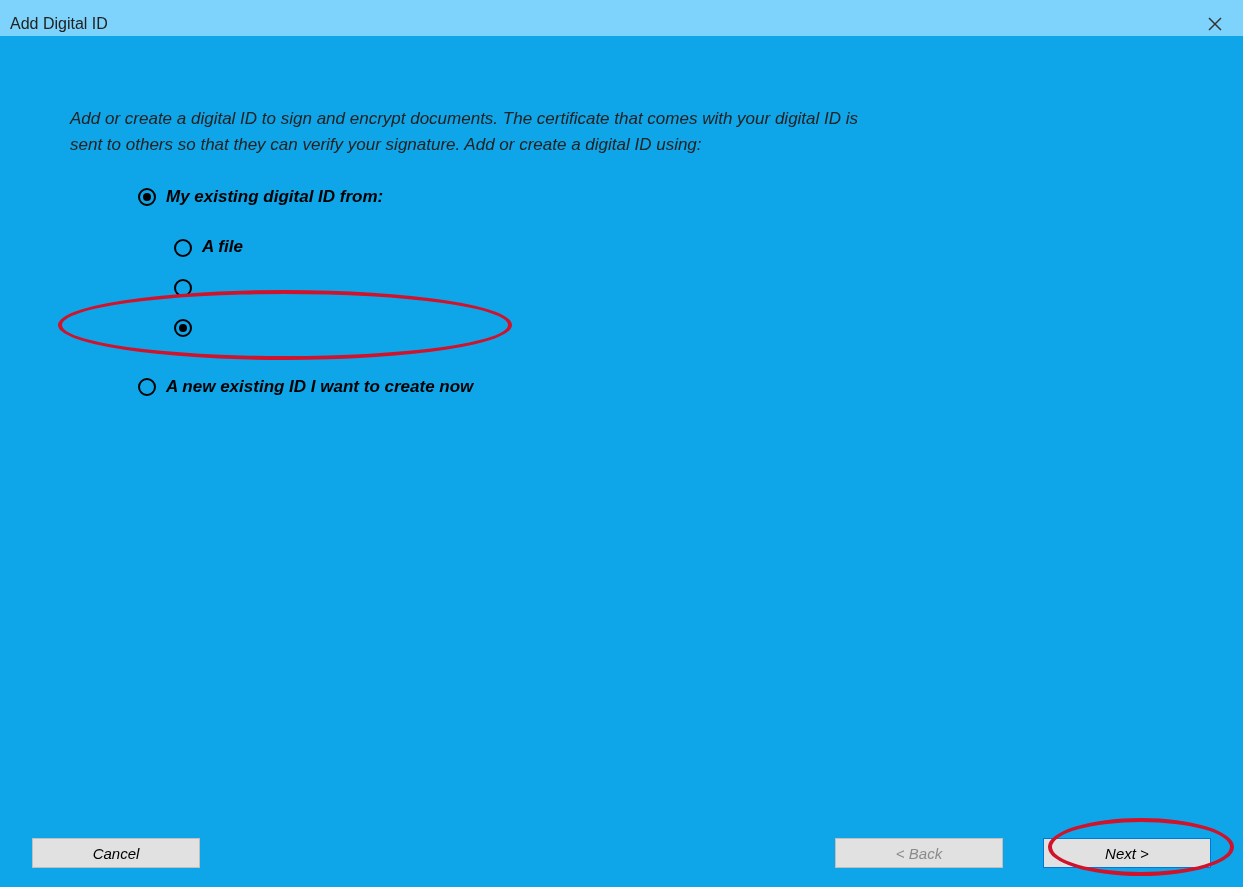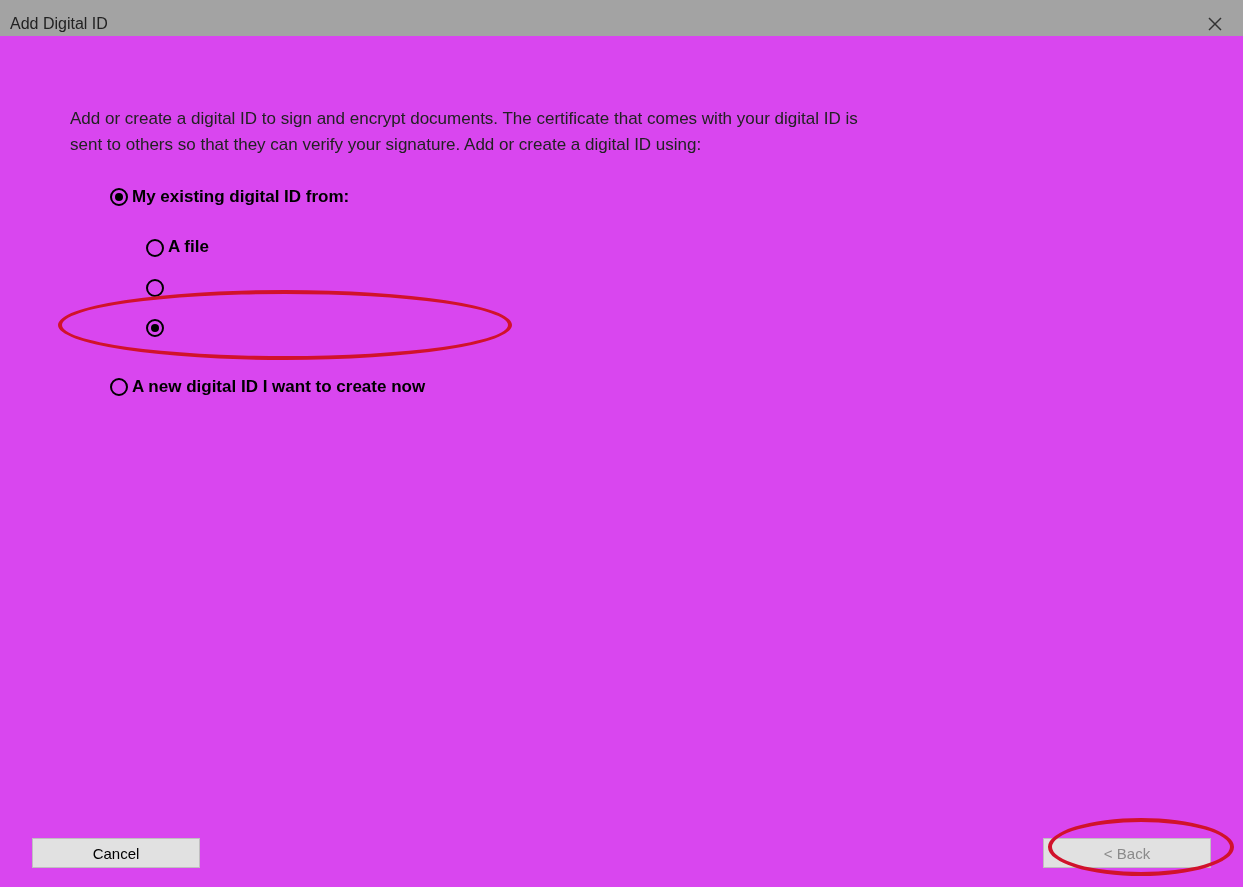--- a/index.html
+++ b/index.html
@@ -14,55 +14,57 @@
       position: relative;
     }
 
     
     .titlebar {
       height: 48px;
       display: flex;
       align-items: center;
       justify-content: space-between;
       padding: 0 14px 0 10px;
-      background: #a3a3a3;
+      background: #7dd3fc;
       border-bottom: 1px solid #d9d9d9;
     }
     .titlebar .title {
       font-size: 16px;
       color: #222;
     }
     .close-btn {
       width: 28px; height: 28px;
       display: flex; align-items: center; justify-content: center;
       cursor: pointer;
     }
     .close-btn svg { stroke: #333; stroke-width: 1.5; }
 
     
     .content {
       position: absolute;
       top: 36px; left: 0; right: 0; bottom: 0;
-      background: #d946ef;
+      background: #0ea5e9;
       padding: 70px 70px 0 70px;
+      font-style: italic;
     }
     .intro {
       font-size: 17px;
       color: #222;
       line-height: 1.55;
       margin-bottom: 28px;
       max-width: 820px;
     }
 
     .group1 { margin-left: 40px; }
     .option-row {
       display: flex;
       align-items: center;
-      gap: 4px;
+      gap: 10px;
       margin-bottom: 18px;
+      margin-left: 28px;
     }
     .option-row .label {
       font-size: 17px;
       font-weight: 700;
       color: #000;
     }
     .sub-options {
       margin-left: 36px;
       margin-top: 30px;
     }
@@ -170,28 +172,29 @@
       </div>
 
       <div class="option-row">
         <span class="radio selected"></span>
       </div>
 
     </div>
 
     <div class="option-row" style="margin-top:40px;">
       <span class="radio"></span>
-      <span class="label">A new digital ID I want to create now</span>
+      <span class="label">A new existing ID I want to create now</span>
     </div>
 
   </div>
 
   <div class="footer">
     <div class="btn">Cancel</div>
     <div class="right-buttons">
       <div class="btn disabled">&lt; Back</div>
+      <div class="btn primary">Next &gt;</div>
     </div>
   </div>
 
 </div>
 
 <div class="ellipse" style="left:58px; top:290px; width:454px; height:70px;"></div>
 <div class="ellipse" style="left:1048px; top:818px; width:186px; height:58px;"></div>
 
 </body></html>

